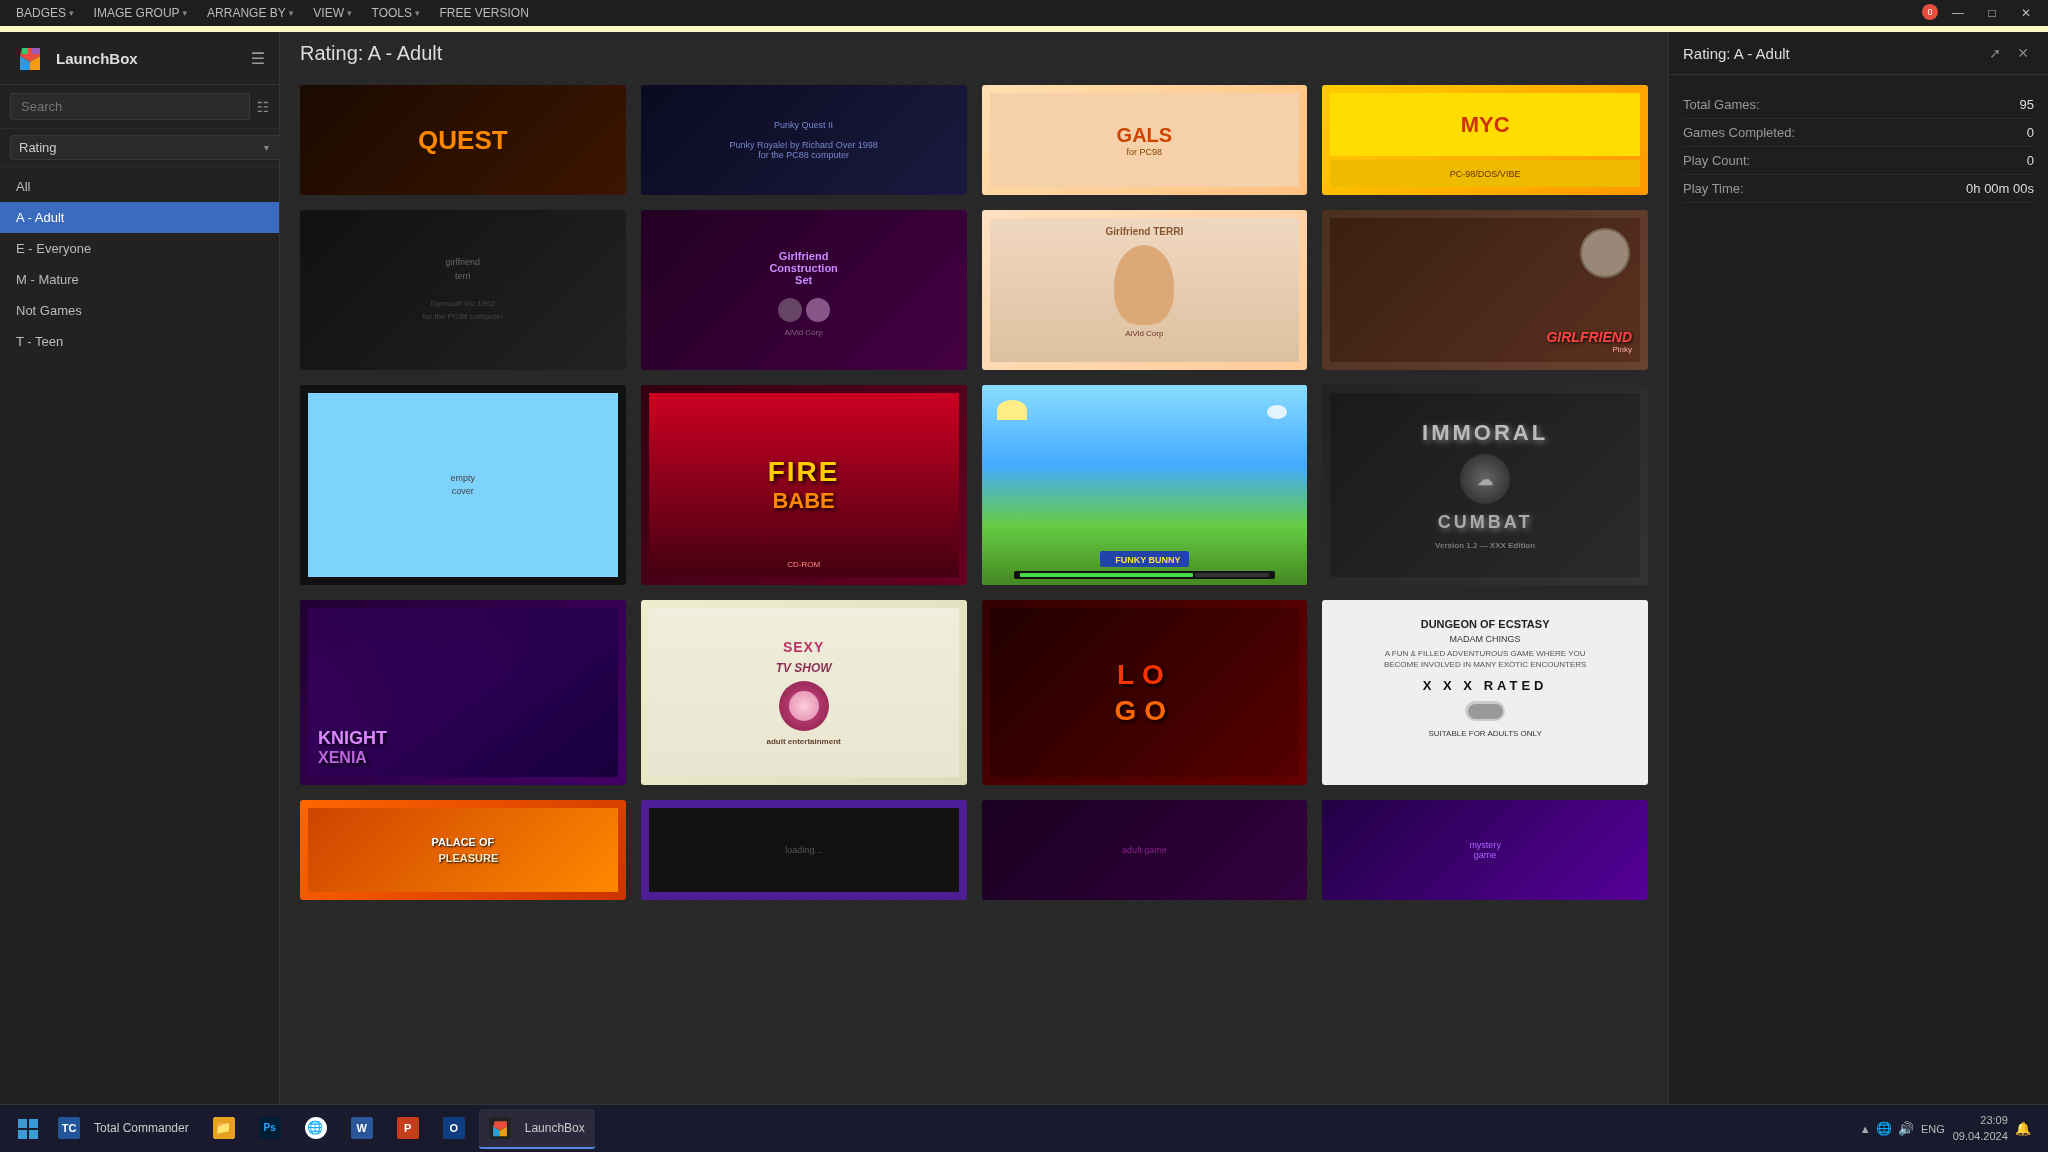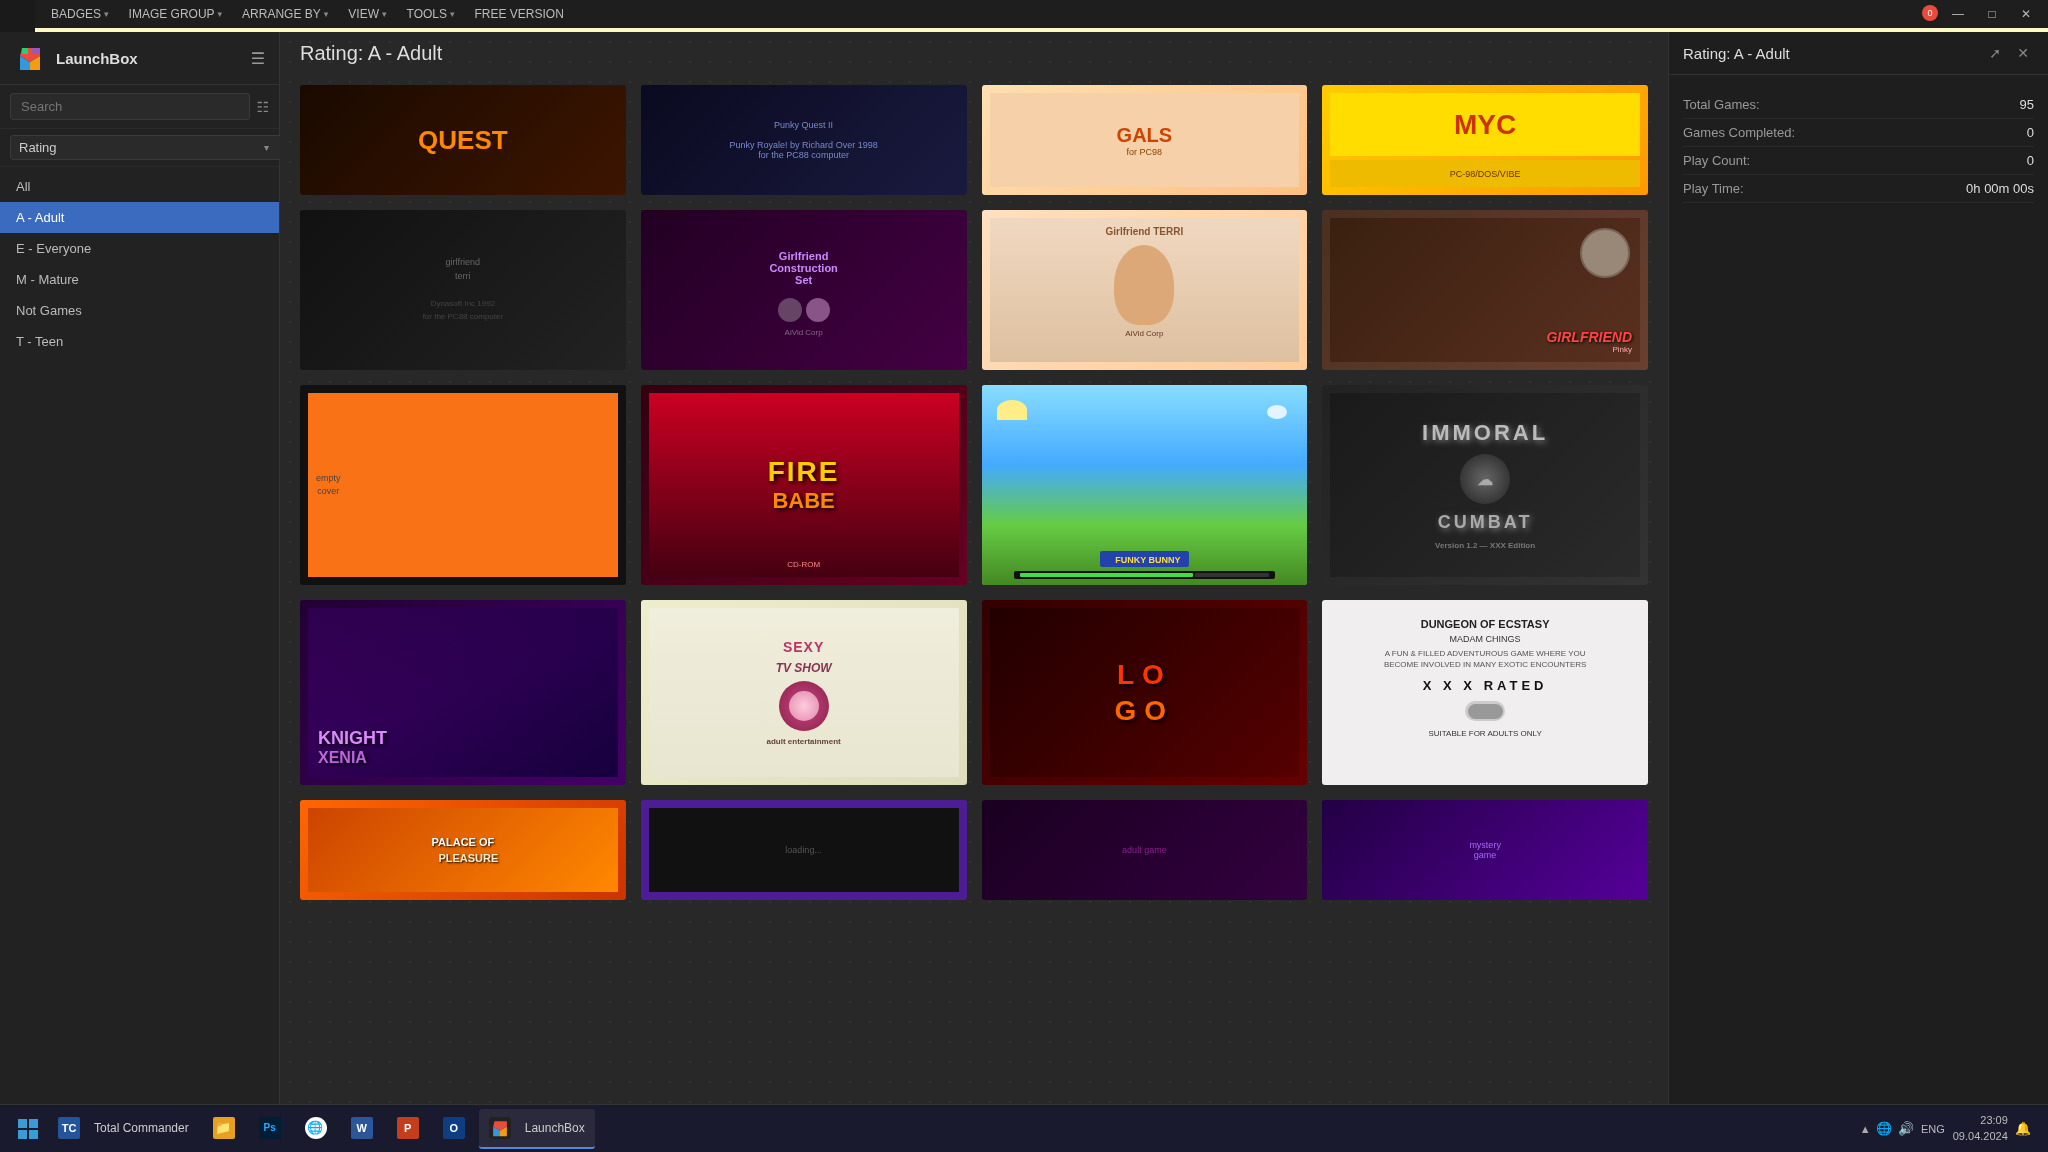--- a/index.html
+++ b/index.html
@@ -16,23 +16,22 @@
     }
 
     
     .top-bar {
       background: #1e1e1e;
       height: 32px;
       display: flex;
       align-items: center;
       justify-content: space-between;
       padding: 9px 8px;
-      border-bottom: 4px solid #fef9c3;
+      border-bottom: 6px solid #fef9c3;
       flex-shrink: 0;
-      margin-left: 35px;
     }
     .top-bar-left {
       display: flex;
       align-items: center;
       gap: 16px;
     }
     .top-bar-menu {
       display: flex;
       gap: 4px;
       align-items: center;
@@ -551,21 +550,21 @@
         <div class="game-thumb">
           <div class="thumb-box cover-3" style="height:110px;">
             <div style="background:#f5d0a9;width:100%;height:100%;display:flex;align-items:center;justify-content:center;flex-direction:column;">
               <div style="color:#cc4400;font-size:20px;font-weight:bold;">GALS</div>
               <div style="color:#884400;font-size:9px;">for PC98</div>
             </div>
           </div>
         </div>
         <div class="game-thumb">
           <div class="thumb-box cover-4" style="height:110px;flex-direction:column;gap:4px;">
-            <div style="background:#ffdd00;width:100%;height:70%;display:flex;align-items:center;justify-content:center;font-size:28px;font-weight:bold;color:#cc3300;">MYC</div>
+            <div style="background:#ffdd00;width:100%;height:70%;display:flex;align-items:center;justify-content:center;font-size:22px;font-weight:bold;color:#cc3300;">MYC</div>
             <div style="background:#eebb00;width:100%;height:30%;display:flex;align-items:center;justify-content:center;font-size:9px;color:#663300;">PC-98/DOS/VIBE</div>
           </div>
         </div>
 
         <div class="game-thumb">
           <div class="thumb-box cover-girlfriend-text" style="height:160px;">
             <div style="color:#666;font-size:9px;padding:6px;line-height:1.5;">
               girlfriend<br>terri<br><br>
               <span style="font-size:8px;color:#444;">Dynasoft Inc 1992<br>for the PC88 computer</span>
             </div>
@@ -595,21 +594,21 @@
             <div style="width:100%;height:100%;background:linear-gradient(135deg,#3a2010,#5a3020);display:flex;flex-direction:column;align-items:flex-end;justify-content:flex-end;padding:8px;position:relative;">
               <div style="position:absolute;top:10px;right:10px;width:50px;height:50px;background:#998877;border-radius:50%;border:2px solid #776655;"></div>
               <div style="color:#ff4444;font-size:14px;font-weight:bold;font-style:italic;text-shadow:1px 1px 3px #000;">GIRLFRIEND</div>
               <div style="color:#ffaaaa;font-size:8px;">Pinky</div>
             </div>
           </div>
         </div>
 
         <div class="game-thumb">
           <div class="thumb-box cover-empty" style="height:200px;">
-            <div style="width:100%;height:100%;background:#f97316;display:flex;flex-direction:column;align-items:flex-start;justify-content:center;padding:8px;">
+            <div style="width:100%;height:100%;background:#7dd3fc;display:flex;flex-direction:column;align-items:center;justify-content:center;padding:8px;">
               <div style="color:#444;font-size:9px;text-align:center;line-height:1.4;">empty<br>cover</div>
             </div>
           </div>
         </div>
         <div class="game-thumb">
           <div class="thumb-box cover-anime" style="height:200px;">
             <div style="width:100%;height:100%;background:linear-gradient(180deg,#cc0022,#440011);display:flex;flex-direction:column;align-items:center;justify-content:center;position:relative;">
               <div style="font-size:28px;font-weight:bold;color:#ffcc00;text-shadow:2px 2px 4px #000;letter-spacing:2px;">FIRE</div>
               <div style="font-size:22px;font-weight:bold;color:#ff8800;text-shadow:2px 2px 4px #000;">BABE</div>
               <div style="position:absolute;bottom:8px;font-size:8px;color:#ff8888;">CD-ROM</div>

